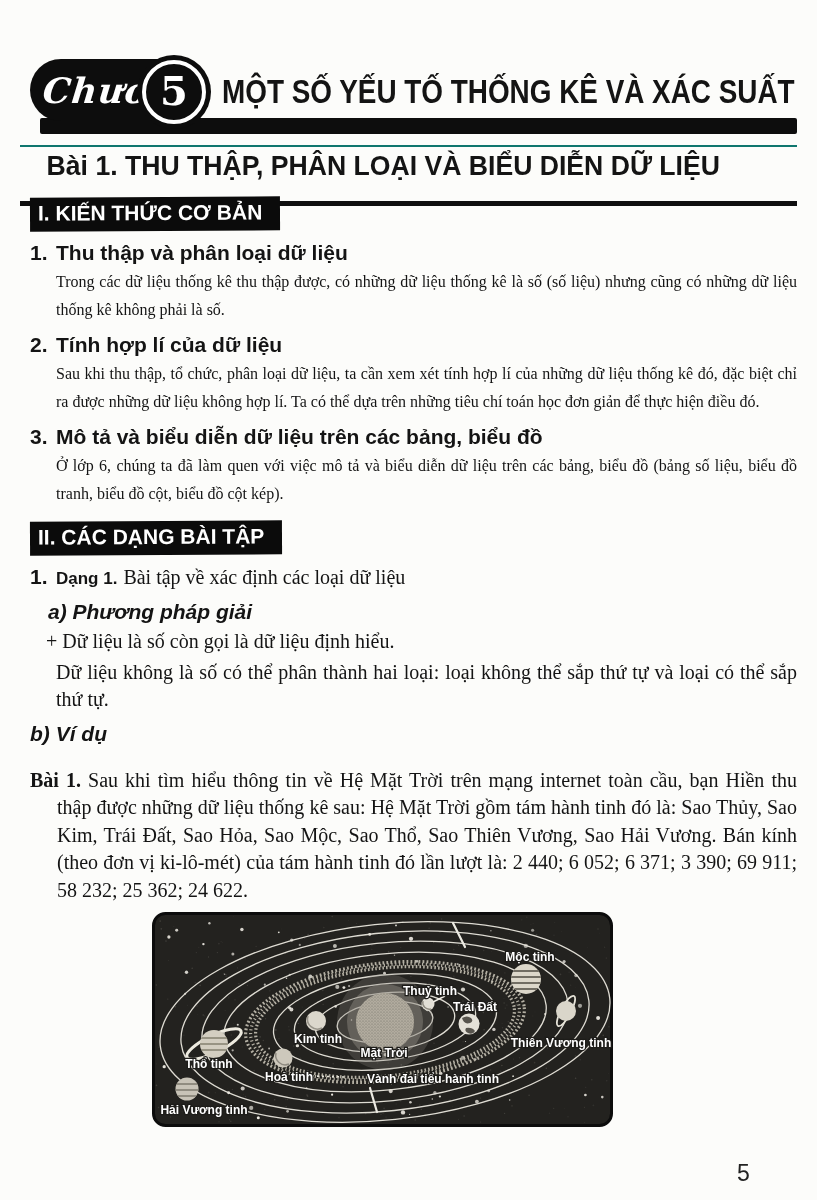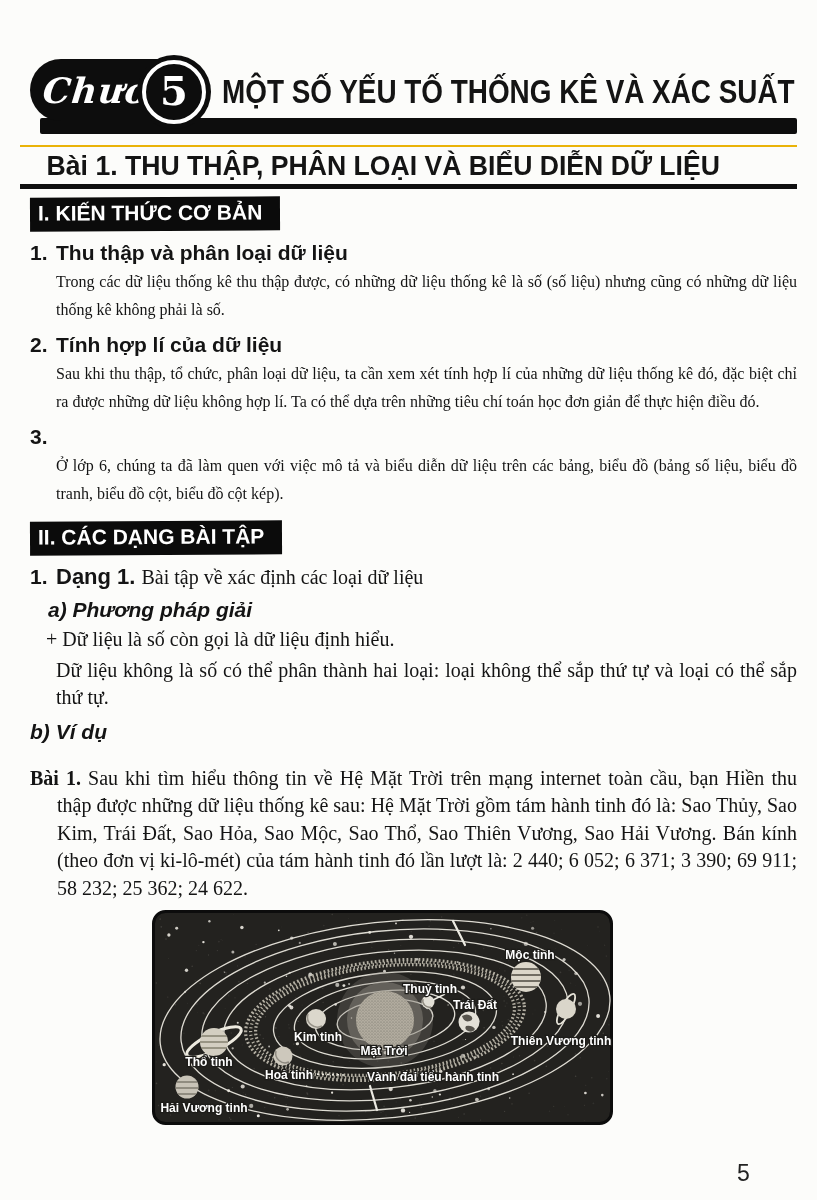--- a/index.html
+++ b/index.html
@@ -30,41 +30,41 @@
   }
   .chapter-circle .num{color:#fff; font-family:"DejaVu Serif", serif; font-weight:bold; font-size:40px; line-height:1; padding-bottom:3px;}
   .chapter-title{
     position:absolute; left:222px; top:17px; white-space:nowrap;
     font-family:"Liberation Sans", sans-serif; font-weight:bold; font-size:34px;
     transform:scaleX(.82); transform-origin:left center; letter-spacing:0;
   }
   
   .lesson{
     position:absolute; top:145px; left:20px; right:20px;
-    border-top:2px solid #eab308; border-bottom:5px solid #0f0f0f;
-    padding:3px 0 2px;
+    border-top:2px solid #0f766e; border-bottom:5px solid #0f0f0f;
+    padding:3px 0 19px;
   }
   .lesson-title{
     font-family:"Liberation Sans", sans-serif; font-weight:bold; font-size:28px; white-space:nowrap;
     padding-left:28px; transform:scaleX(.95); transform-origin:left center;
   }
   
   .content{position:absolute; top:197px; left:30px; right:20px;}
   .sec-box{
     display:inline-block; background:#0b0b0b; color:#fff;
     font-family:"Liberation Sans", sans-serif; font-weight:bold; font-size:21px;
     padding:4px 18px 6px 8px; transform:rotate(-.3deg);
   }
   .sec-box.second{margin-top:14px;}
   .num-h{display:flex; font-family:"Liberation Sans", sans-serif; font-weight:bold; font-size:21px; margin-top:10px;}
   .num-h .n{width:26px; flex:none;}
   .body-p{margin:3px 0 0 26px; text-align:justify; font-size:16px; line-height:27.5px;}
   .dang{display:flex; margin-top:9px; font-size:20px; line-height:26px; align-items:baseline;}
   .dang .n{width:26px; flex:none; font-family:"Liberation Sans", sans-serif; font-weight:bold; font-size:21px;}
-  .dang .lbl{font-family:"Liberation Sans", sans-serif; font-weight:bold; font-size:22px; padding-right:6px;}
+  .dang .lbl{font-family:"Liberation Sans", sans-serif; font-weight:bold; font-size:17px; padding-right:6px;}
   .sub-h{font-family:"Liberation Sans", sans-serif; font-weight:bold; font-style:italic; font-size:21px; margin:8px 0 0 18px;}
   .sub-h.bexample{margin-left:0;}
   .plus-line{margin:4px 0 0 16px; font-size:20px; line-height:26.5px;}
   .note{margin:4px 0 0 26px; text-align:justify; font-size:20px; line-height:27.5px;}
   .exercise{margin-top:21px; padding-left:27px; text-indent:-27px; text-align:justify; font-size:20px; line-height:27.5px;}
   .exercise .blabel{font-weight:bold;}
   
   .figure-wrap{margin:8px 0 0 122px; width:461px; height:215px;}
   
   .page-num{position:absolute; left:737px; top:1160px; font-family:"Liberation Sans", sans-serif; font-size:23px; color:#222;}
@@ -102,20 +102,21 @@
     <div class="body-p">Trong các dữ liệu thống kê thu thập được, có những dữ liệu thống kê là số (số liệu) nhưng cũng có những dữ liệu thống kê không phải là số.</div>
 
     <div class="num-h">
       <span class="n">2.</span>
       <span>Tính hợp lí của dữ liệu</span>
     </div>
     <div class="body-p">Sau khi thu thập, tổ chức, phân loại dữ liệu, ta cần xem xét tính hợp lí của những dữ liệu thống kê đó, đặc biệt chỉ ra được những dữ liệu không hợp lí. Ta có thể dựa trên những tiêu chí toán học đơn giản để thực hiện điều đó.</div>
 
     <div class="num-h">
       <span class="n">3.</span>
+      <span>Mô tả và biểu diễn dữ liệu trên các bảng, biểu đồ</span>
     </div>
     <div class="body-p">Ở lớp 6, chúng ta đã làm quen với việc mô tả và biểu diễn dữ liệu trên các bảng, biểu đồ (bảng số liệu, biểu đồ tranh, biểu đồ cột, biểu đồ cột kép).</div>
 
     <div class="sec-box second">II. CÁC DẠNG BÀI TẬP</div>
 
     <div class="dang">
       <span class="n">1.</span>
       <span class="lbl">Dạng 1.</span>
       <span>Bài tập về xác định các loại dữ liệu</span>
     </div>

